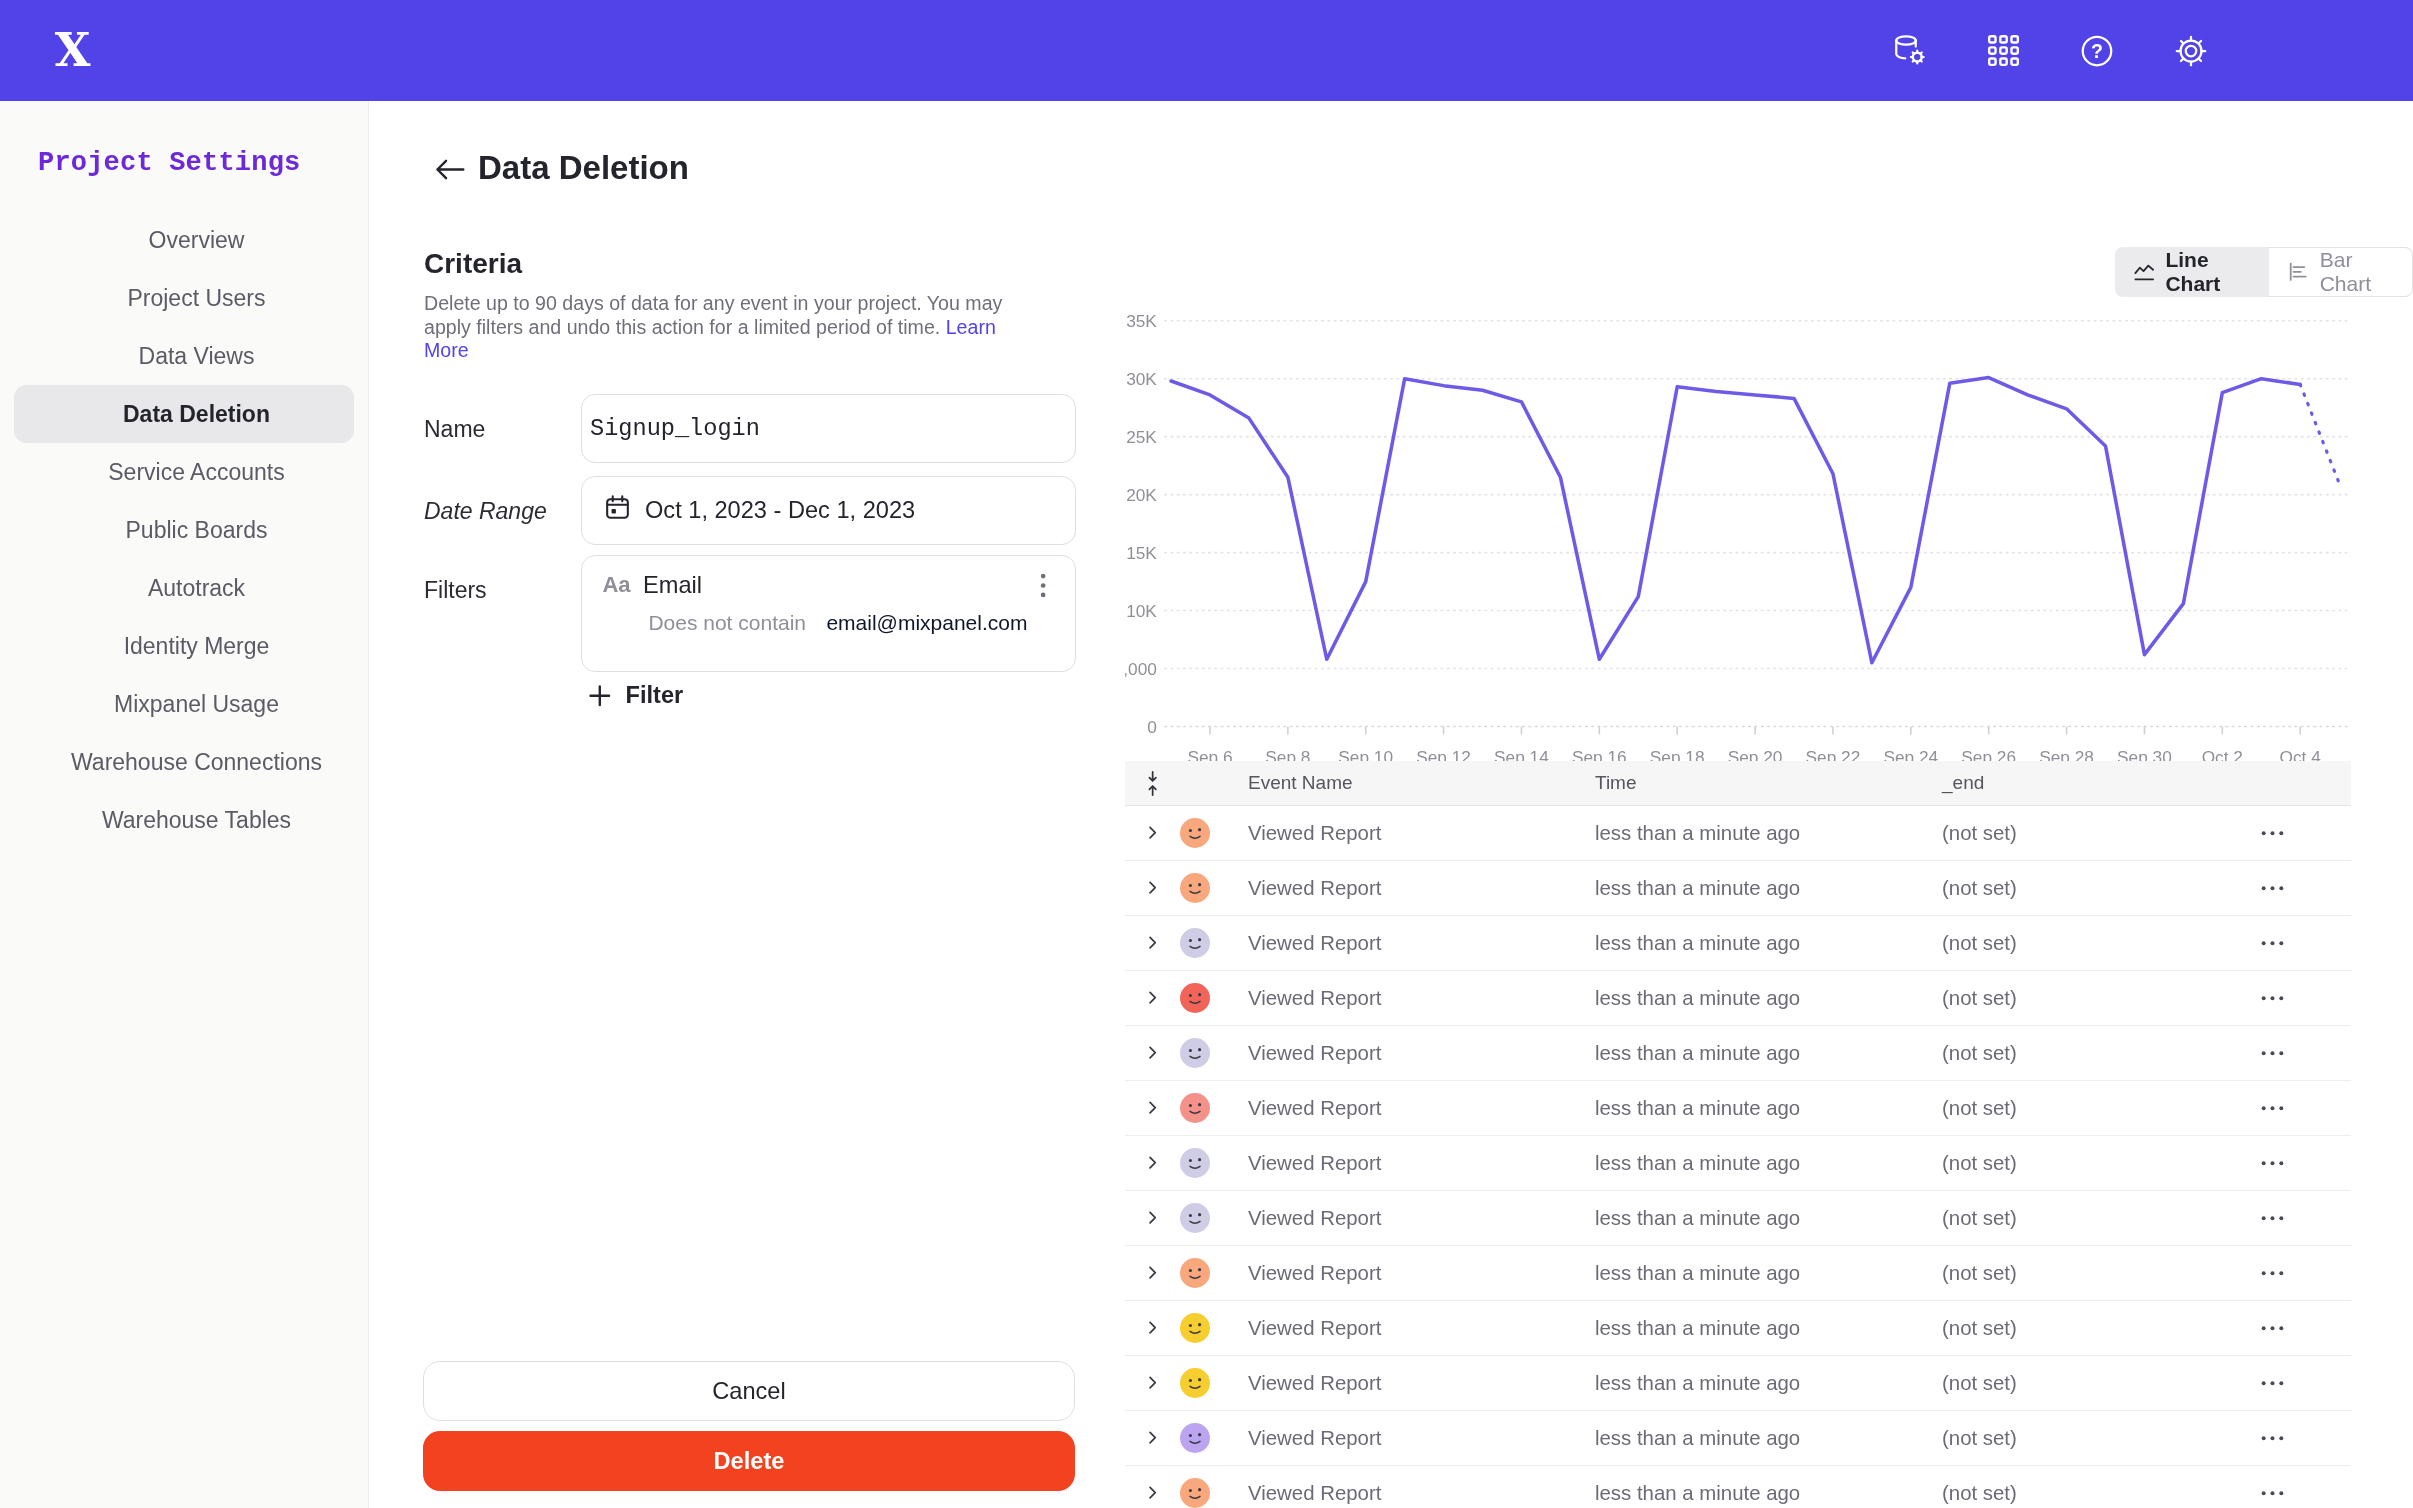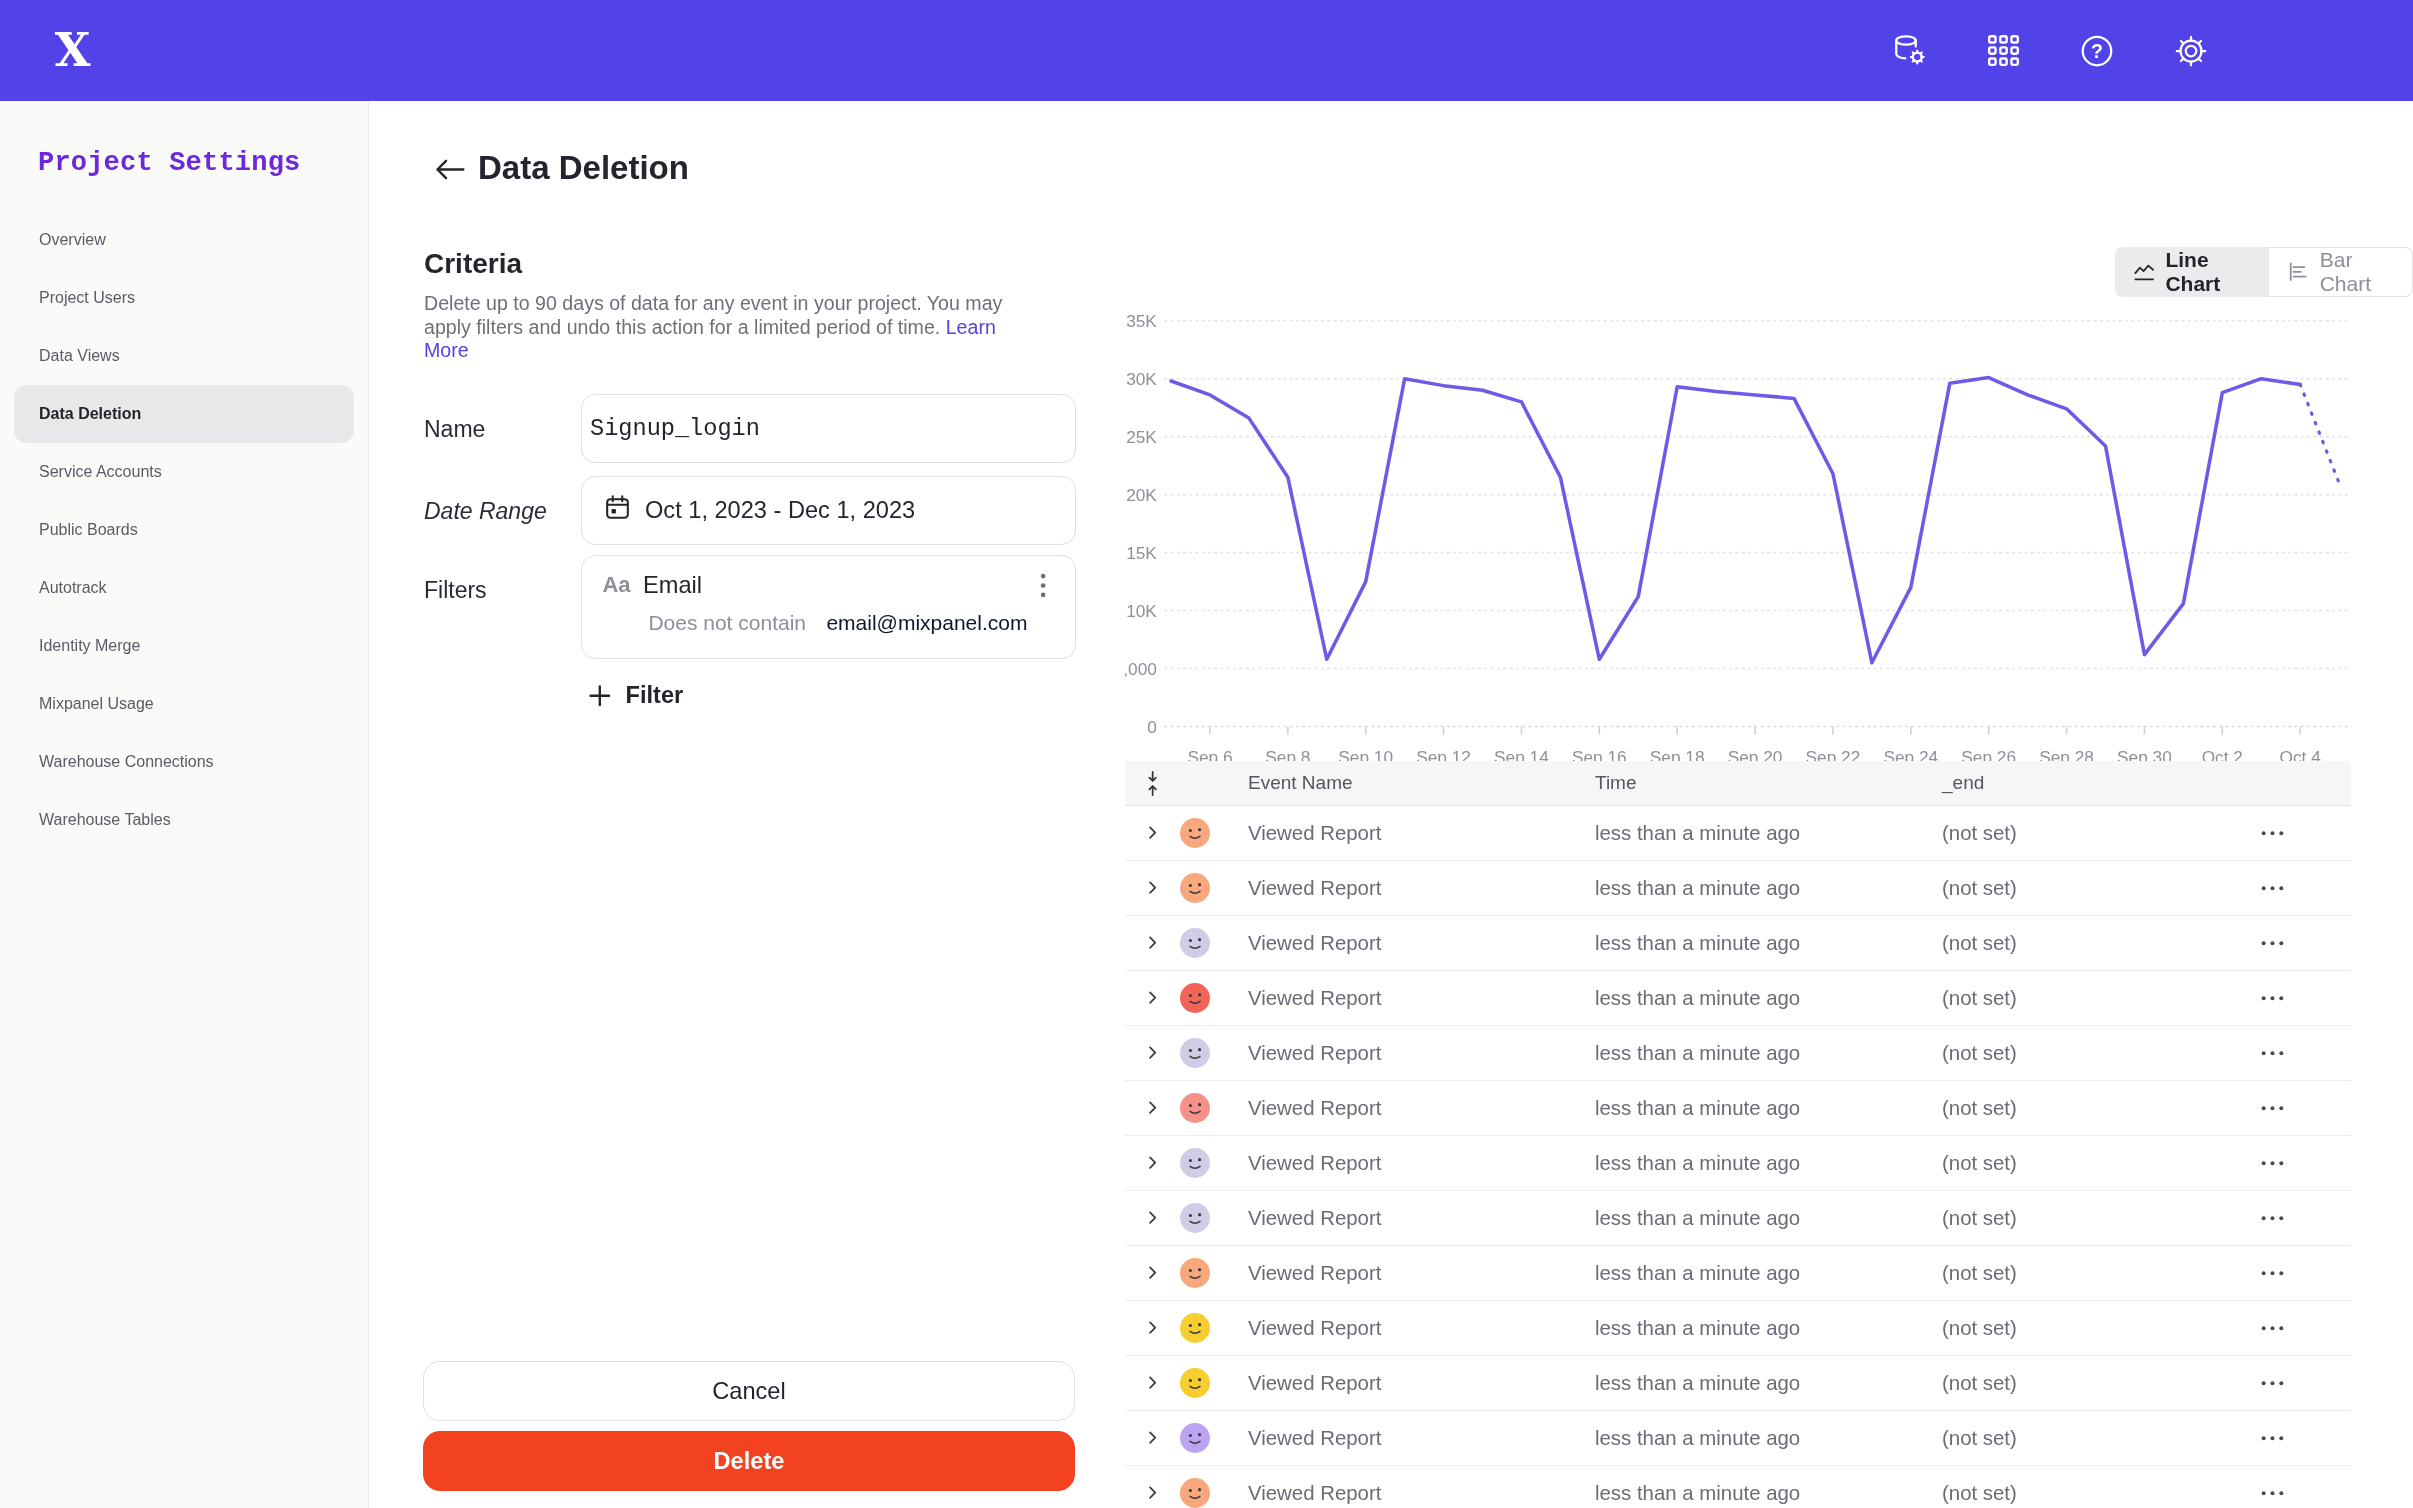--- a/index.html
+++ b/index.html
@@ -12,39 +12,39 @@
   .logo { position:absolute; left:49px; top:27px; width:47px; height:47px; color:#fff;
           font-family:"DejaVu Serif", serif; font-size:46px; font-weight:bold; line-height:47px; text-align:center; cursor:pointer; }
   .top-icons { position:absolute; right:204px; top:0; height:101px; display:flex; align-items:center; gap:58px; }
   .top-icon { width:36px; height:36px; cursor:pointer; display:flex; align-items:center; justify-content:center; }
 
   
   .sidebar { position:absolute; left:0; top:101px; width:369px; bottom:0; background:#FAFAF9; border-right:0.8px solid #ECECEE; }
   .sidebar h2 { margin:47px 0 0 38px; font-size:27px; color:#6d28d9; letter-spacing:0.2px;font-family:Liberation Mono, monospace; }
   .side-nav { margin-top:33px; display:flex; flex-direction:column; }
   .side-item { height:58px; line-height:58px; margin:0 14px; padding-left:25px; border-radius:12.6px;
-               font-size:16px; color:#5B5B66; cursor:pointer; white-space:nowrap; }
+               font-size:23px; color:#5B5B66; cursor:pointer; white-space:nowrap;text-align:center; }
   .side-item.active { background:#E8E7E9; color:#24242D; font-weight:bold; }
 
   
   .back-btn { position:absolute; left:434px; top:157px; width:35px; height:35px; cursor:pointer; }
   .page-title { position:absolute; left:478px; top:149px; font-size:33px; font-weight:bold; color:#24242D; }
 
   
   .criteria-heading { position:absolute; left:424px; top:248px; font-size:28px; font-weight:bold; color:#24242D; }
   .criteria-desc { position:absolute; left:424px; top:292px; width:599px; font-size:19.6px; line-height:23.6px; color:#6F6F79; }
   .criteria-desc a { color:#5243E8; text-decoration:none; cursor:pointer; }
   .field-label { position:absolute; left:424px; font-size:23px; color:#2B2B34; }
   .lbl-name { top:416px; } .lbl-date { top:498px;font-style:italic; } .lbl-filters { top:577px; }
   .inputbox { position:absolute; left:581px; width:495px; height:69px; border:1.6px solid #DFDFE3; border-radius:14px;
               background:#fff; font-size:23.6px; color:#24242D; }
   input.inputbox { padding:0 8px; outline:none; font-family:Liberation Mono, monospace; }
   .box-name { top:394px; }
   .box-date { top:476px; display:flex; align-items:center; gap:14px; padding:0 22px; cursor:pointer; }
-  .filter-card { position:absolute; left:581px; top:555px; width:495px; height:104px; border:1.6px solid #DFDFE3;
+  .filter-card { position:absolute; left:581px; top:555px; width:495px; height:117px; border:1.6px solid #DFDFE3;
                  border-radius:14px; background:#fff; padding:15.7px 20.4px; cursor:pointer; }
   .fc-line1 { display:flex; align-items:center; gap:12.6px; }
   .fc-aa { font-size:22px; font-weight:bold; color:#8F8F99; }
   .fc-prop { font-size:23.6px; color:#24242D; }
   .fc-kebab { margin-left:auto; width:23.6px; height:27px; display:flex; align-items:center; justify-content:center; cursor:pointer; }
   .fc-line2 { margin-top:12.6px; padding-left:46px; font-size:21px; color:#8F8F99; display:flex; gap:20.4px; }
   .fc-val { color:#0f172a; }
   .add-filter { position:absolute; left:588px; top:682px; display:flex; align-items:center; gap:14px; cursor:pointer; }
   .add-filter span { font-size:23.6px; font-weight:bold; color:#24242D; }
 

